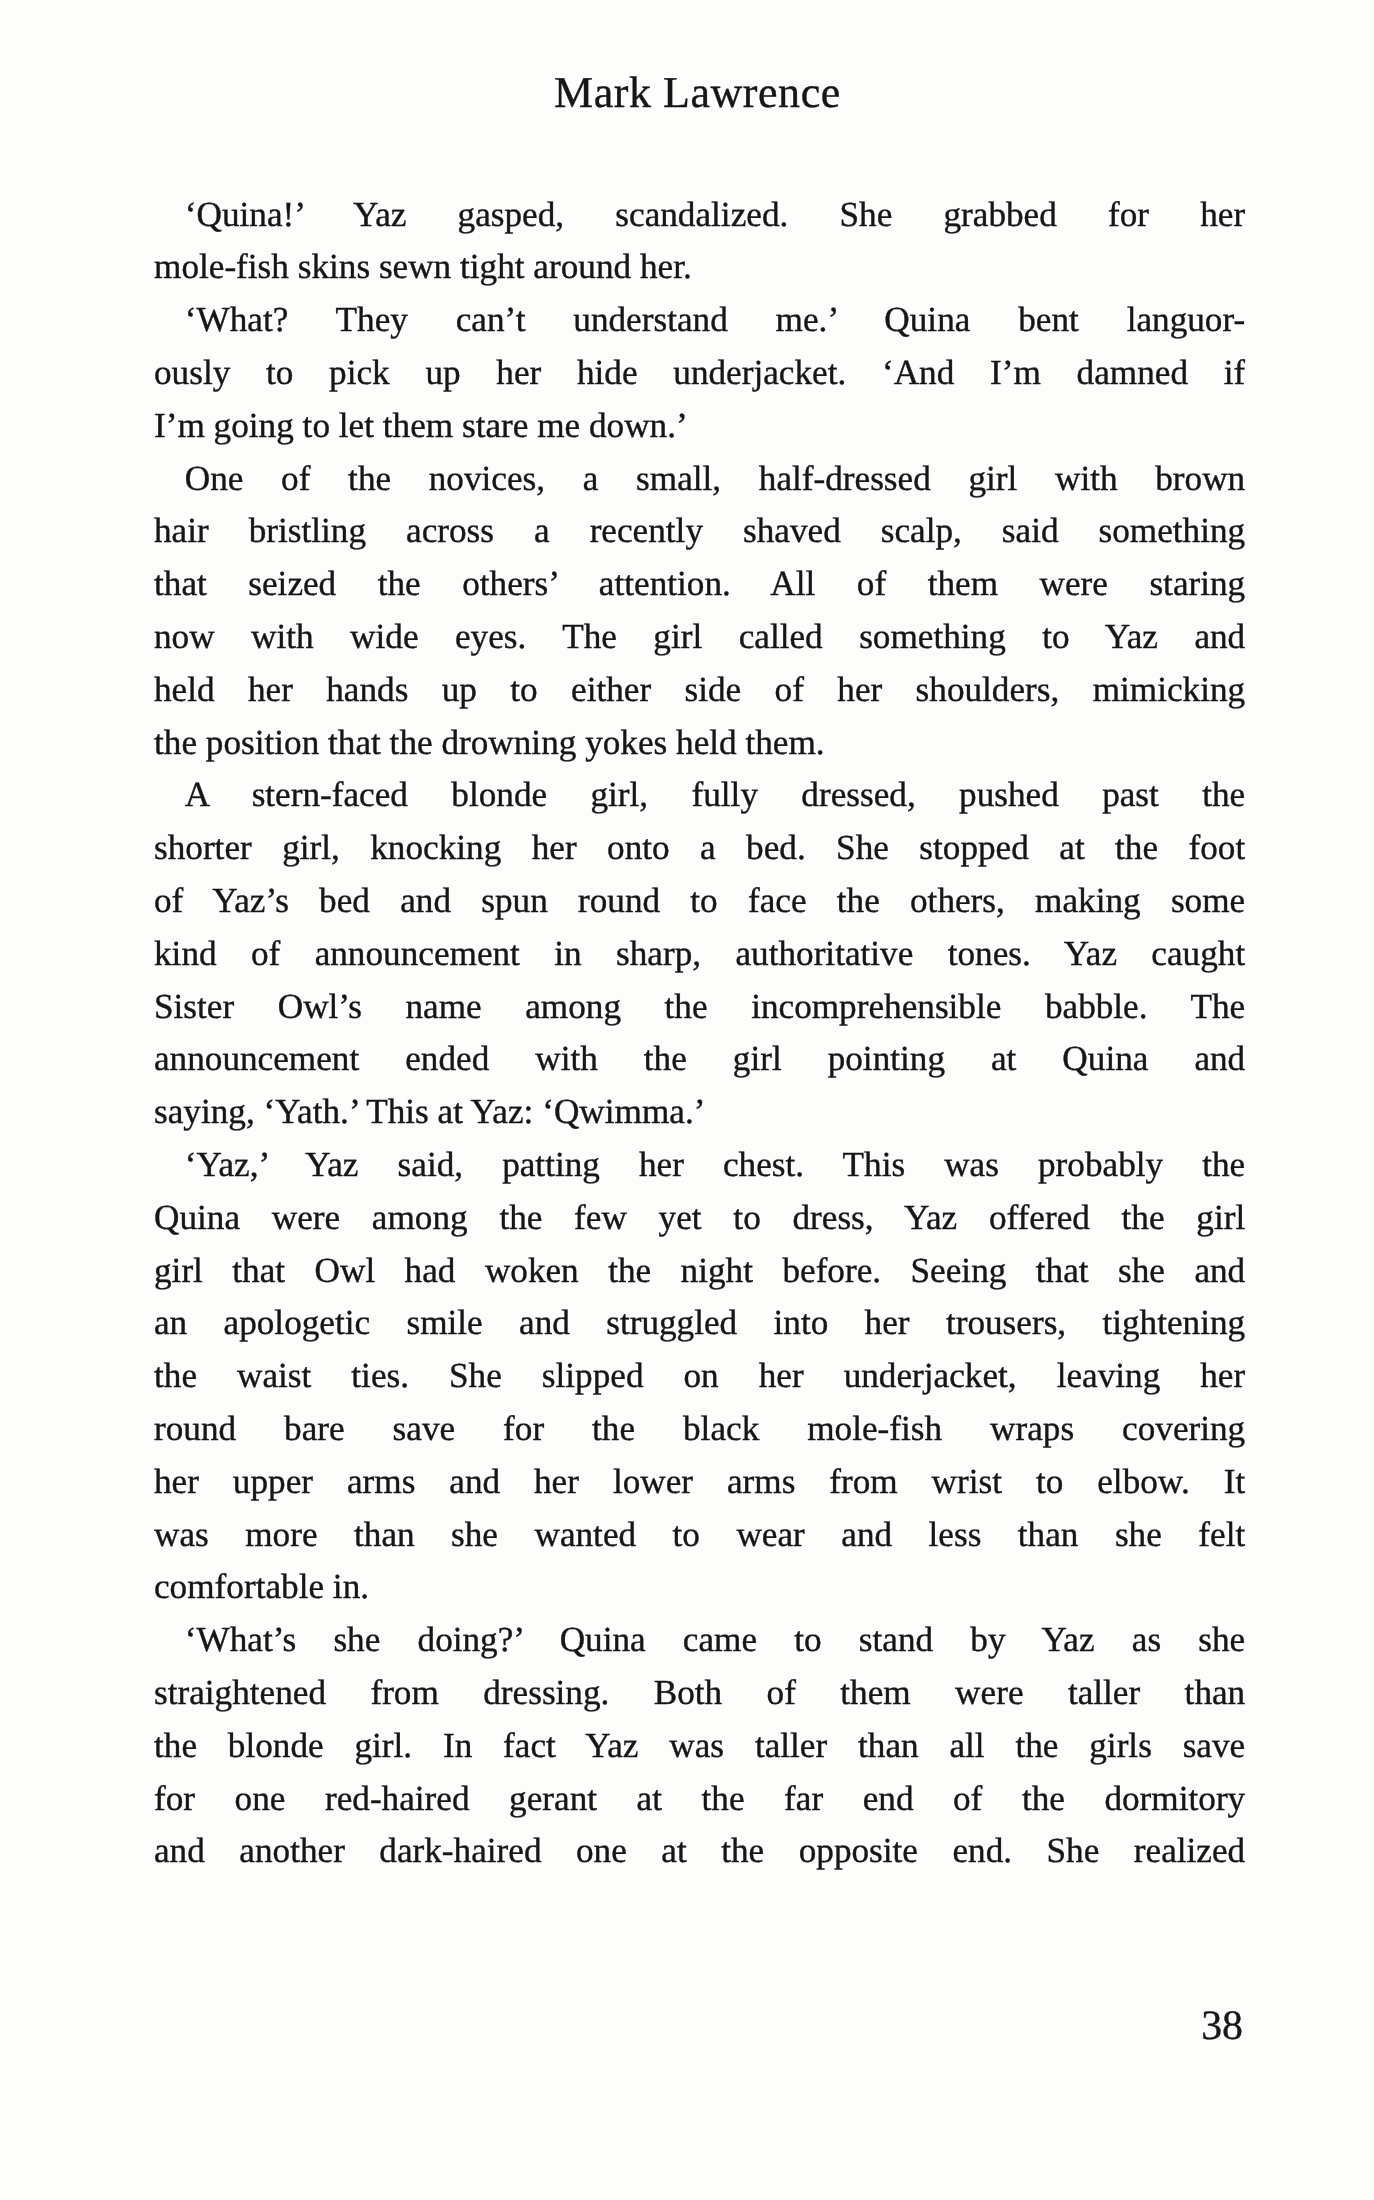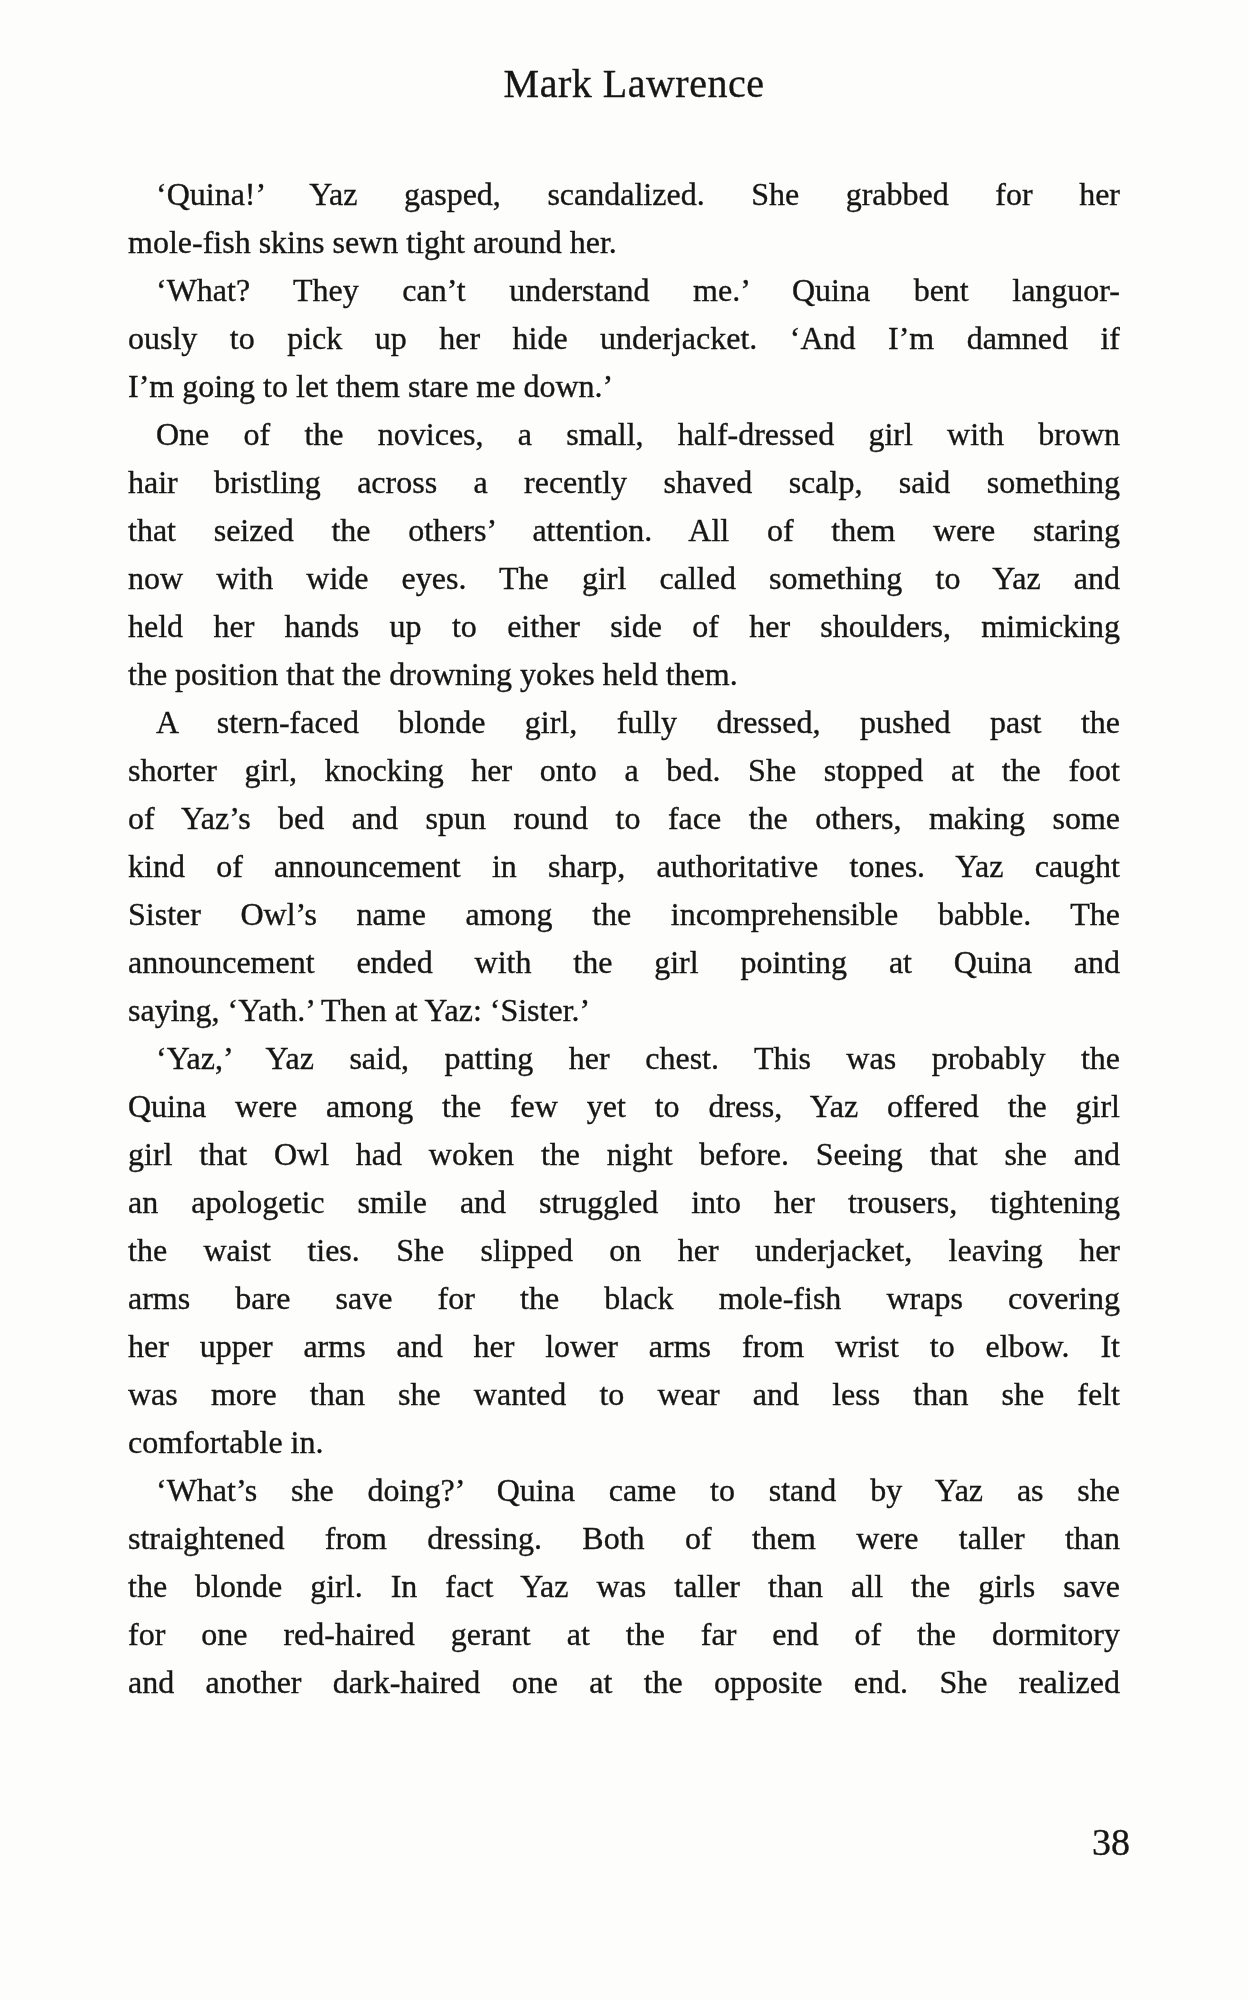--- a/index.html
+++ b/index.html
@@ -25,21 +25,21 @@
     top: 60px;
     width: 992px;
     text-align: center;
     font-size: 40px;
     line-height: 48px;
     -webkit-text-stroke: 0.35px;
     letter-spacing: 0.5px;
   }
   .text-block {
     position: absolute;
-    left: 128px;
+    left: 140px;
     top: 170px;
     width: 992px;
     font-size: 32px;
     -webkit-text-stroke: 0.35px;
   }
   .para {
     margin: 0;
   }
   .line {
     height: 48px;
@@ -94,29 +94,29 @@
         <div class="line justify">held her hands up to either side of her shoulders, mimicking</div>
         <div class="line">the position that the drowning yokes held them.</div>
       </div>
       <div class="para">
         <div class="line first justify">A stern-faced blonde girl, fully dressed, pushed past the</div>
         <div class="line justify">shorter girl, knocking her onto a bed. She stopped at the foot</div>
         <div class="line justify">of Yaz’s bed and spun round to face the others, making some</div>
         <div class="line justify">kind of announcement in sharp, authoritative tones. Yaz caught</div>
         <div class="line justify">Sister Owl’s name among the incomprehensible babble. The</div>
         <div class="line justify">announcement ended with the girl pointing at Quina and</div>
-        <div class="line">saying, ‘Yath.’ Then at Yaz: ‘Sister.’</div>
+        <div class="line">saying, ‘Yath.’ This at Yaz: ‘Qwimma.’</div>
       </div>
       <div class="para">
         <div class="line first justify">‘Yaz,’ Yaz said, patting her chest. This was probably the</div>
         <div class="line justify">Quina were among the few yet to dress, Yaz offered the girl</div>
         <div class="line justify">girl that Owl had woken the night before. Seeing that she and</div>
         <div class="line justify">an apologetic smile and struggled into her trousers, tightening</div>
         <div class="line justify">the waist ties. She slipped on her underjacket, leaving her</div>
-        <div class="line justify">arms bare save for the black mole-fish wraps covering</div>
+        <div class="line justify">round bare save for the black mole-fish wraps covering</div>
         <div class="line justify">her upper arms and her lower arms from wrist to elbow. It</div>
         <div class="line justify">was more than she wanted to wear and less than she felt</div>
         <div class="line">comfortable in.</div>
       </div>
       <div class="para">
         <div class="line first justify">‘What’s she doing?’ Quina came to stand by Yaz as she</div>
         <div class="line justify">straightened from dressing. Both of them were taller than</div>
         <div class="line justify">the blonde girl. In fact Yaz was taller than all the girls save</div>
         <div class="line justify">for one red-haired gerant at the far end of the dormitory</div>
         <div class="line justify">and another dark-haired one at the opposite end. She realized</div>

